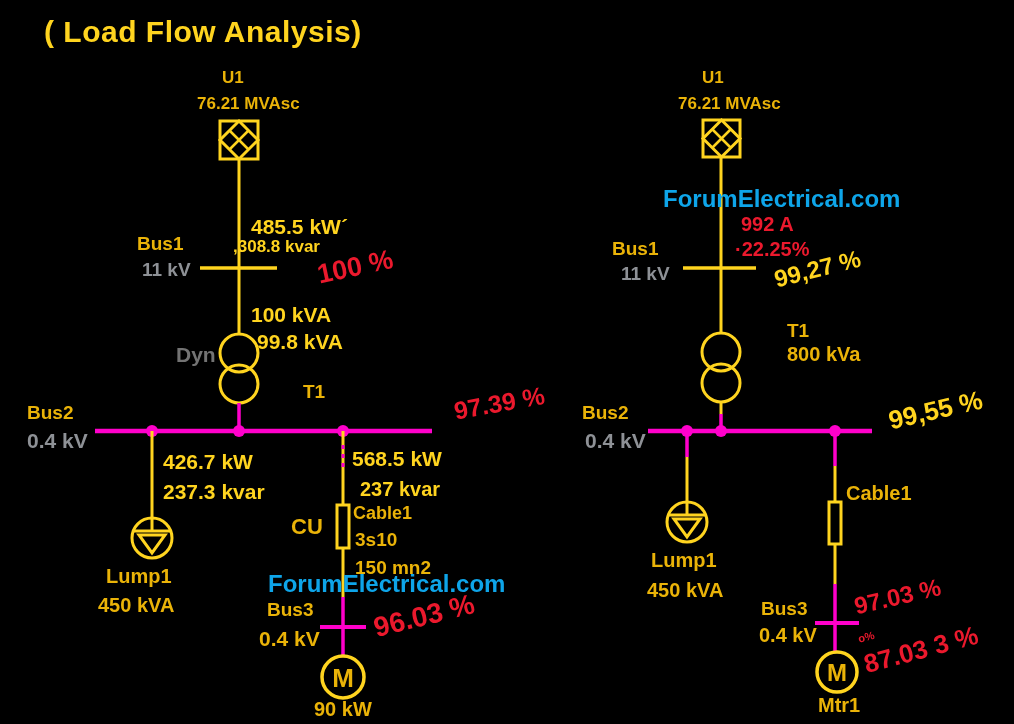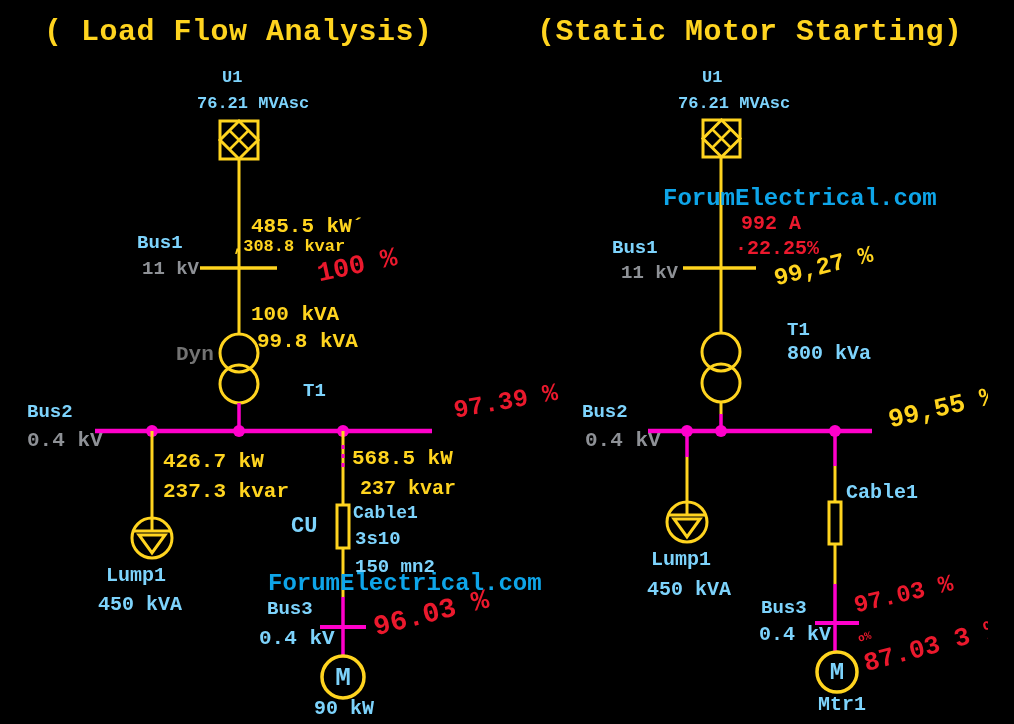--- a/index.html
+++ b/index.html
@@ -1,24 +1,24 @@
 <!DOCTYPE html>
 <html><head>
 <meta charset="utf-8">
 <style>
   html,body{margin:0;padding:0;background:#000;}
   .stage{
     position:relative;width:988px;height:724px;background:#000000;
-    overflow:hidden;font-family:Liberation Mono, monospace;border-radius:18px;
+    overflow:hidden;font-family:Liberation Sans, sans-serif;border-radius:18px;
   }
   .stage svg{position:absolute;left:0;top:0;}
   .lbl{position:absolute;font-weight:bold;white-space:nowrap;line-height:1;}
   .rot{transform-origin:left top;}
   .c-yellow{color:#FFD41F;}
-  .c-cyan{color:#7dd3fc;}
+  .c-cyan{color:#eab308;}
   .c-red{color:#EB192D;}
   .c-salmon{color:#0ea5e9;}
   .c-green{color:#737373;}
   .c-gray{color:#8E9196;font-weight:600;}
   .title{font-size:30px;font-weight:800;letter-spacing:.5px;}
   .center{transform:translate(-50%,-50%);}
 </style>
 </head>
 <body>
 
@@ -116,21 +116,20 @@
   <div class="lbl c-cyan" style="left:355px;top:558px;font-size:19px;">150 mn2</div>
   <div class="lbl c-cyan" style="left:106px;top:566px;font-size:20px;">Lump1</div>
   <div class="lbl c-cyan" style="left:98px;top:595px;font-size:20px;">450 kVA</div>
   <div class="lbl c-salmon" style="left:268px;top:572px;font-size:24px;font-weight:600;">ForumElectrical.com</div>
   <div class="lbl c-cyan" style="left:267px;top:600px;font-size:19px;">Bus3</div>
   <div class="lbl c-cyan" style="left:259px;top:628px;font-size:21px;">0.4 kV</div>
   <div class="lbl c-red rot" style="left:371px;top:615px;font-size:28px;transform:rotate(-14deg);">96.03 %</div>
   <div class="lbl c-cyan center" style="left:343px;top:678px;font-size:26px;">M</div>
   <div class="lbl c-cyan" style="left:314px;top:699px;font-size:20px;">90 kW</div>
 
-  <div class="lbl title c-yellow" style="left:537px;top:17px;">(Static Motor Starting)</div>
   <div class="lbl c-cyan" style="left:702px;top:69px;font-size:17px;">U1</div>
   <div class="lbl c-cyan" style="left:678px;top:95px;font-size:17px;">76.21 MVAsc</div>
   <div class="lbl c-salmon" style="left:663px;top:187px;font-size:24px;font-weight:600;">ForumElectrical.com</div>
   <div class="lbl c-red" style="left:741px;top:214px;font-size:20px;">992 A</div>
   <div class="lbl c-red" style="left:735px;top:239px;font-size:20px;">·22.25%</div>
   <div class="lbl c-cyan" style="left:612px;top:239px;font-size:19px;">Bus1</div>
   <div class="lbl c-gray" style="left:621px;top:264px;font-size:19px;">11 kV</div>
   <div class="lbl c-yellow rot" style="left:772px;top:268px;font-size:24px;transform:rotate(-14deg);">99,27 %</div>
   <div class="lbl c-cyan" style="left:787px;top:321px;font-size:19px;">T1</div>
   <div class="lbl c-cyan" style="left:787px;top:344px;font-size:20px;">800 kVa</div>

